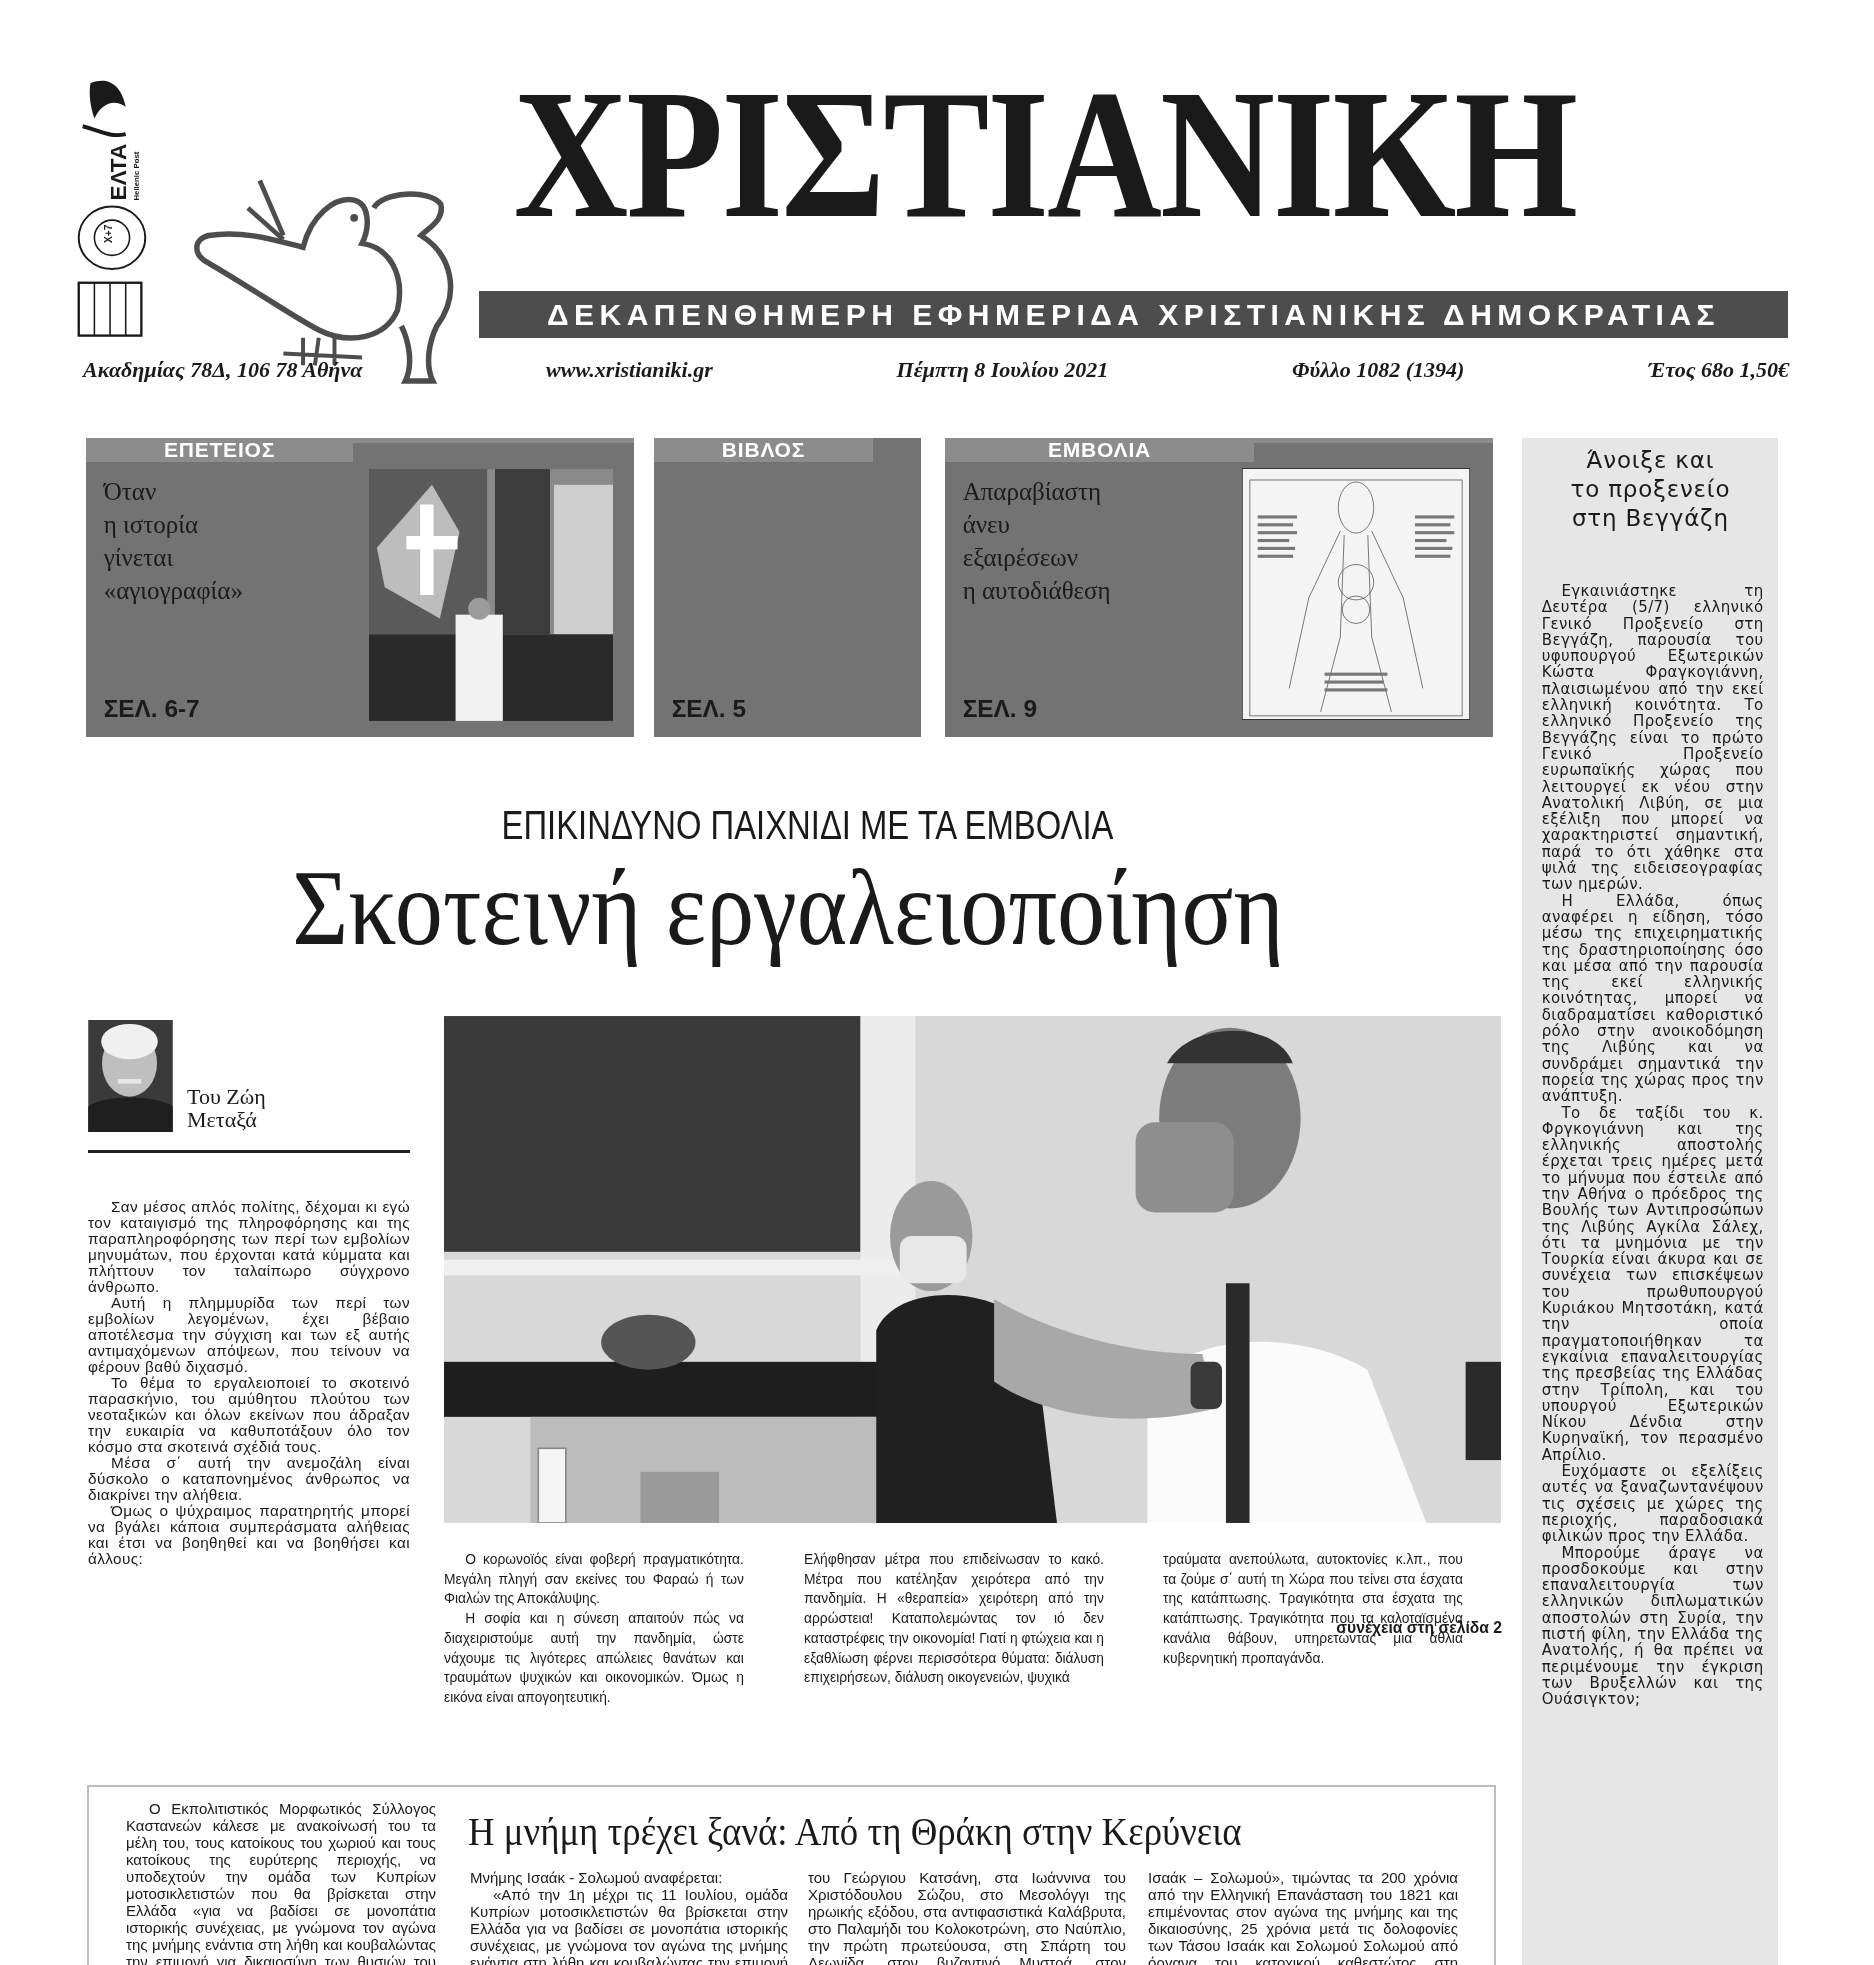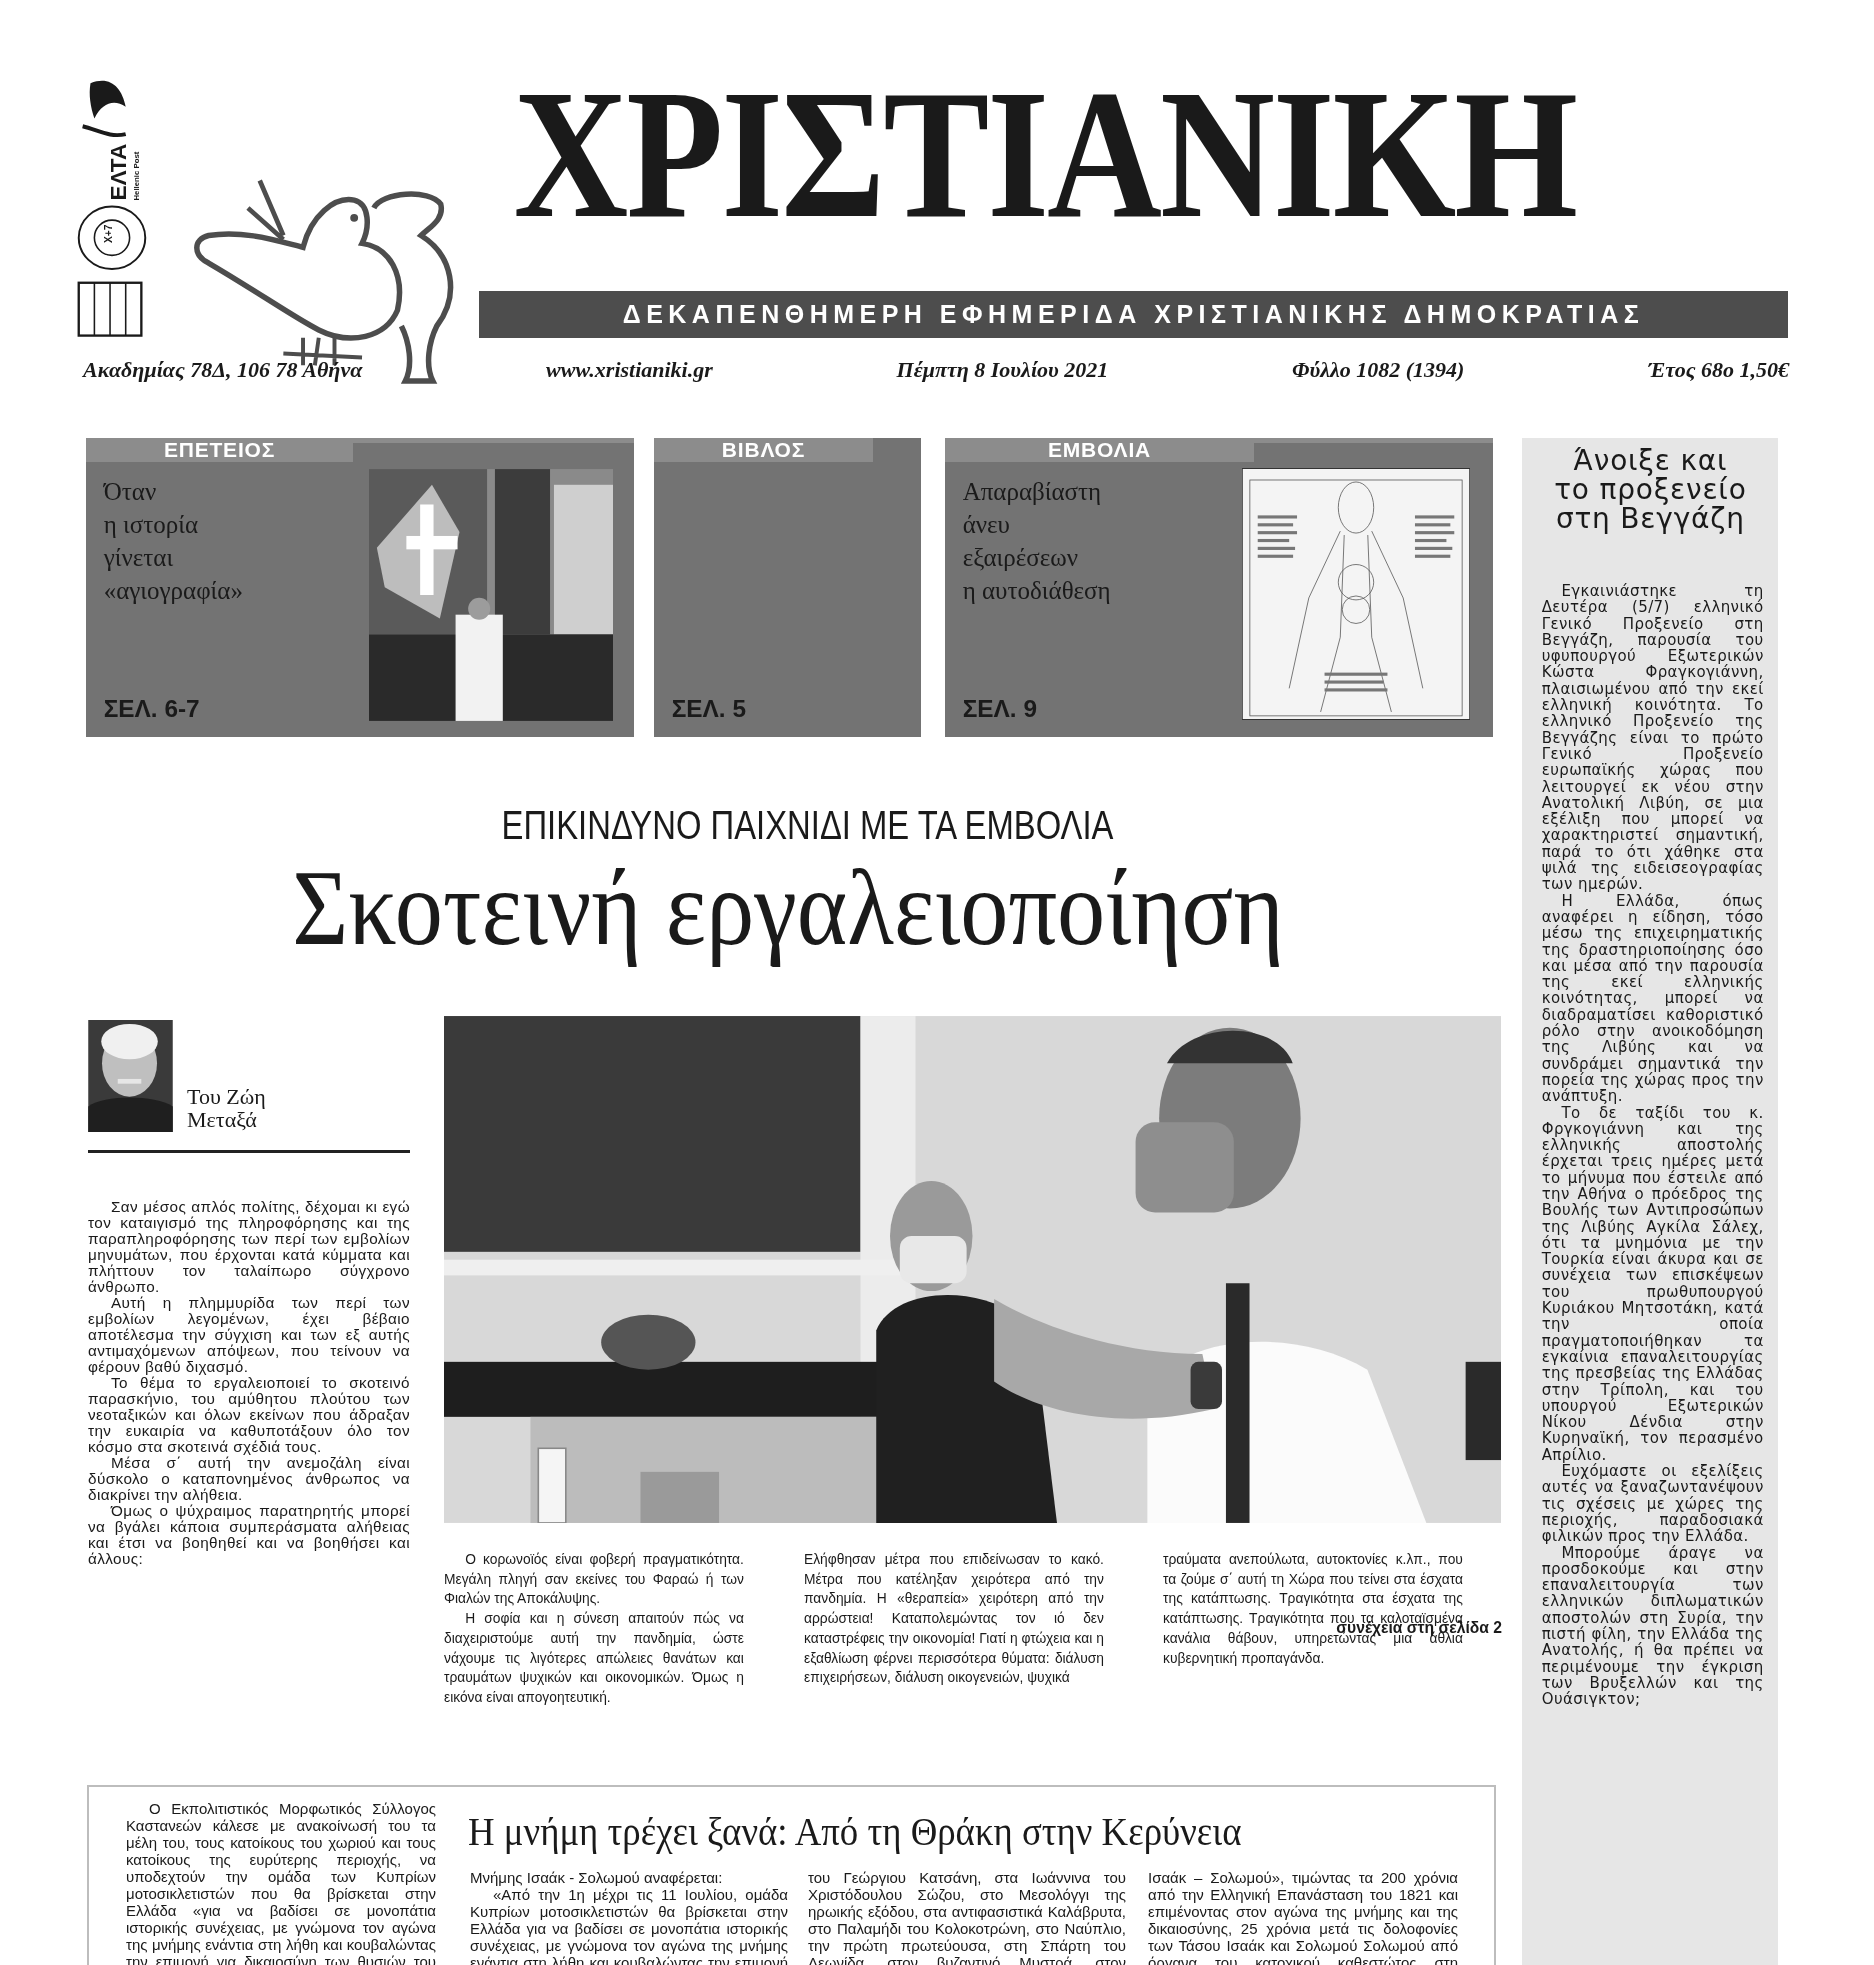--- a/index.html
+++ b/index.html
@@ -4,34 +4,34 @@
 <style>
   html, body { margin:0; padding:0; background:#ffffff; }
   body { width:1874px; height:2351px; position:relative; overflow:hidden; color:#1a1a1a; font-family:"Liberation Sans", sans-serif; }
   .abs { position:absolute; }
   .sans { font-family:"Liberation Sans", "DejaVu Sans", sans-serif; }
 
   
   .stamps { left:67px; top:71px; width:90px; height:267px; }
   .logo-bird { left:185px; top:145px; width:299px; height:244px; }
   .masthead-title { left:493px; top:71px; width:1283px; height:165px; font-family:"Liberation Serif", serif; font-weight:bold; font-size:185px; line-height:165px; letter-spacing:-2.4px; text-align:center; transform:scaleX(0.86); transform-origin:left top; white-space:nowrap; }
-  .masthead-sub { left:479px; top:291px; width:1309px; height:47px; background:#4d4d4d; color:#ffffff; font-weight:bold; font-size:25px; line-height:47px; text-align:center; letter-spacing:5.5px; white-space:nowrap; }
+  .masthead-sub { left:479px; top:291px; width:1309px; height:47px; background:#4d4d4d; color:#ffffff; font-weight:bold; font-size:30px; line-height:47px; text-align:center; letter-spacing:5.5px; white-space:nowrap; }
   .info-bar { left:83px; top:356px; width:1706px; height:27.5px; display:flex; justify-content:space-between; font-family:"Liberation Serif", serif; font-weight:bold; font-size:22px; line-height:27.5px; white-space:nowrap;font-style:italic; }
 
   
   .teaser { background:#737373; top:438px; height:299px; }
   .teaser-label { position:absolute; left:0; top:0; height:23.6px; background:#8c8c8c; color:#fff; font-weight:bold; font-size:21px; line-height:23.6px; text-align:center; letter-spacing:0.8px; }
   .teaser-topline { position:absolute; top:0; height:4.7px; background:#8c8c8c; }
   .teaser-title { position:absolute; font-family:"Liberation Serif", serif; font-size:25px; line-height:33px; }
   .teaser-page { position:absolute; font-weight:bold; font-size:24.4px; line-height:27.5px; }
   .teaser-photo { position:absolute; }
 
   
   .sidebar { left:1522px; top:438px; width:256px; height:1784px; background:#e6e6e6; }
-  .sidebar-title { position:absolute; left:7.9px; top:7.9px; width:241px; text-align:center; font-family:"DejaVu Sans", sans-serif; font-size:28px; line-height:29px; letter-spacing:0.8px; }
+  .sidebar-title { position:absolute; left:7.9px; top:7.9px; width:241px; text-align:center; font-family:"DejaVu Sans", sans-serif; font-size:23px; line-height:29px; letter-spacing:0.8px; }
   .sidebar-body { position:absolute; left:19.7px; top:145px; width:222px; font-family:"DejaVu Sans", sans-serif; font-size:15px; line-height:16.3px; text-align:justify; letter-spacing:0.4px; }
   .sidebar-body p { margin:0; text-indent:19.7px; }
 
   
   .kicker { left:330px; top:804px; width:955px; text-align:center; font-size:40px; line-height:43px; transform:scaleX(0.82); transform-origin:center top; white-space:nowrap; }
   .headline { left:106px; top:849px; width:1364px; text-align:center; font-family:"Liberation Serif", serif; font-size:107px; line-height:118px; white-space:nowrap; transform:scaleX(0.9); transform-origin:center top; }
   .author-photo { left:88px; top:1020px; width:85px; height:112px; }
   .byline { left:187px; top:1085px; font-family:"Liberation Serif", serif; font-size:22px; line-height:23px; }
   .byline-rule { left:88px; top:1150px; width:322px; height:2.8px; background:#222; }
   .col1 { left:88px; top:1199px; width:322px; font-size:15.3px; line-height:16px; text-align:justify; letter-spacing:0.4px; }

